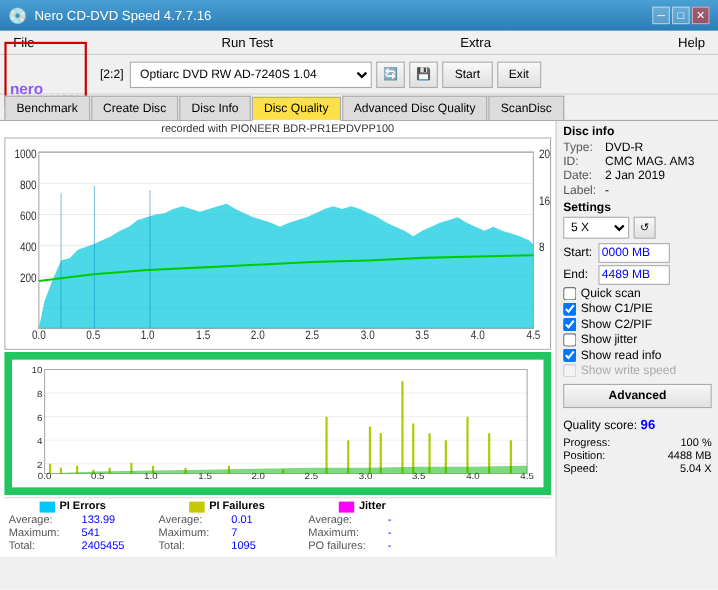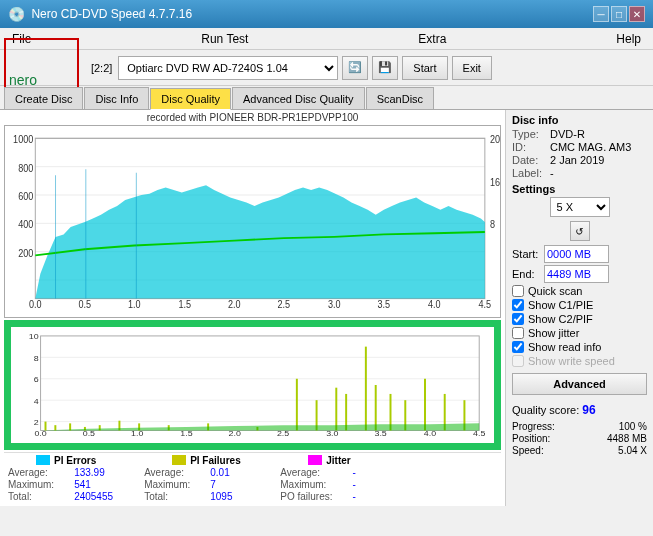--- a/index.html
+++ b/index.html
@@ -118,21 +118,21 @@
       border-left: 1px solid #ccc;
       padding: 4px 6px;
       background: #f0f0f0;
       font-size: 11px;
     }
     .section-title { font-weight: bold; margin-bottom: 2px; }
     .info-row { display: flex; margin-bottom: 1px; }
     .info-label { width: 38px; color: #555; }
     .info-value { flex: 1; }
     .settings-label { font-weight: bold; margin-top: 4px; margin-bottom: 2px; }
-    .speed-row { display: flex; align-items: center; gap: 4px; margin-bottom: 4px; flex-direction: column; }
+    .speed-row { display: flex; align-items: center; gap: 4px; margin-bottom: 4px; }
     .speed-select { height: 20px; border: 1px solid #aaa; background: white; font-size: 11px; padding: 0 2px; width: 60px; }
     .input-field {
       height: 18px; border: 1px solid #aaa; background: white;
       font-size: 11px; padding: 0 2px; width: 65px; color: blue;
     }
     .mb-row { display: flex; align-items: center; gap: 4px; margin-bottom: 2px; }
     .mb-label { width: 28px; }
     .checkbox-row { display: flex; align-items: center; gap: 4px; margin-bottom: 2px; }
     .checkbox-row input[type=checkbox] { width: 12px; height: 12px; }
     .advanced-btn {
@@ -149,35 +149,35 @@
     
     .legend-area {
       display: flex;
       padding: 2px 4px;
       gap: 20px;
       background: white;
       border-top: 1px solid #ddd;
       font-size: 10px;
     }
     .legend-group { display: flex; flex-direction: column; gap: 1px; }
-    .legend-title { display: flex; align-items: flex-start; gap: 4px; font-weight: bold; padding-left: 28px; }
+    .legend-title { display: flex; align-items: center; gap: 4px; font-weight: bold; padding-left: 28px; }
     .legend-color { width: 14px; height: 10px; display: inline-block; }
     .legend-row { display: flex; justify-content: space-between; gap: 20px; }
     .legend-key { color: #555; }
     .legend-val { color: blue; min-width: 50px; }
 
     
     .chart-svg { width: 100%; height: 100%; }
 
     
     .nero-logo {
       display: flex; flex-direction: column; margin-right: 8px;
       border: 2px solid #cc0000; padding: 1px 3px;
     }
-    .nero-top { font-size: 14px; font-weight: normal; color: #15803d; line-height: 1; margin-top: 32px; }
+    .nero-top { font-size: 14px; font-weight: bold; color: #8b5cf6; line-height: 1; margin-top: 32px; }
     .nero-bottom { font-size: 7px; color: #333; line-height: 1; letter-spacing: 1px; }
 
     .drive-label { font-size: 11px; margin-right: 2px; }
   </style>
 </head>
 <body>
 
 <div class="titlebar">
   <div class="titlebar-left">
     <span style="font-size:14px;">💿</span>
@@ -206,20 +206,21 @@
   <select class="drive-select">
     <option>Optiarc DVD RW AD-7240S 1.04</option>
   </select>
   <div class="toolbar-icon-btn" title="Refresh">🔄</div>
   <div class="toolbar-icon-btn" title="Save">💾</div>
   <button class="toolbar-btn">Start</button>
   <button class="toolbar-btn">Exit</button>
 </div>
 
 <div class="tabs">
+  <div class="tab">Benchmark</div>
   <div class="tab">Create Disc</div>
   <div class="tab">Disc Info</div>
   <div class="tab active">Disc Quality</div>
   <div class="tab">Advanced Disc Quality</div>
   <div class="tab">ScanDisc</div>
 </div>
 
 <div class="main-content">
 
   <div class="chart-area">

